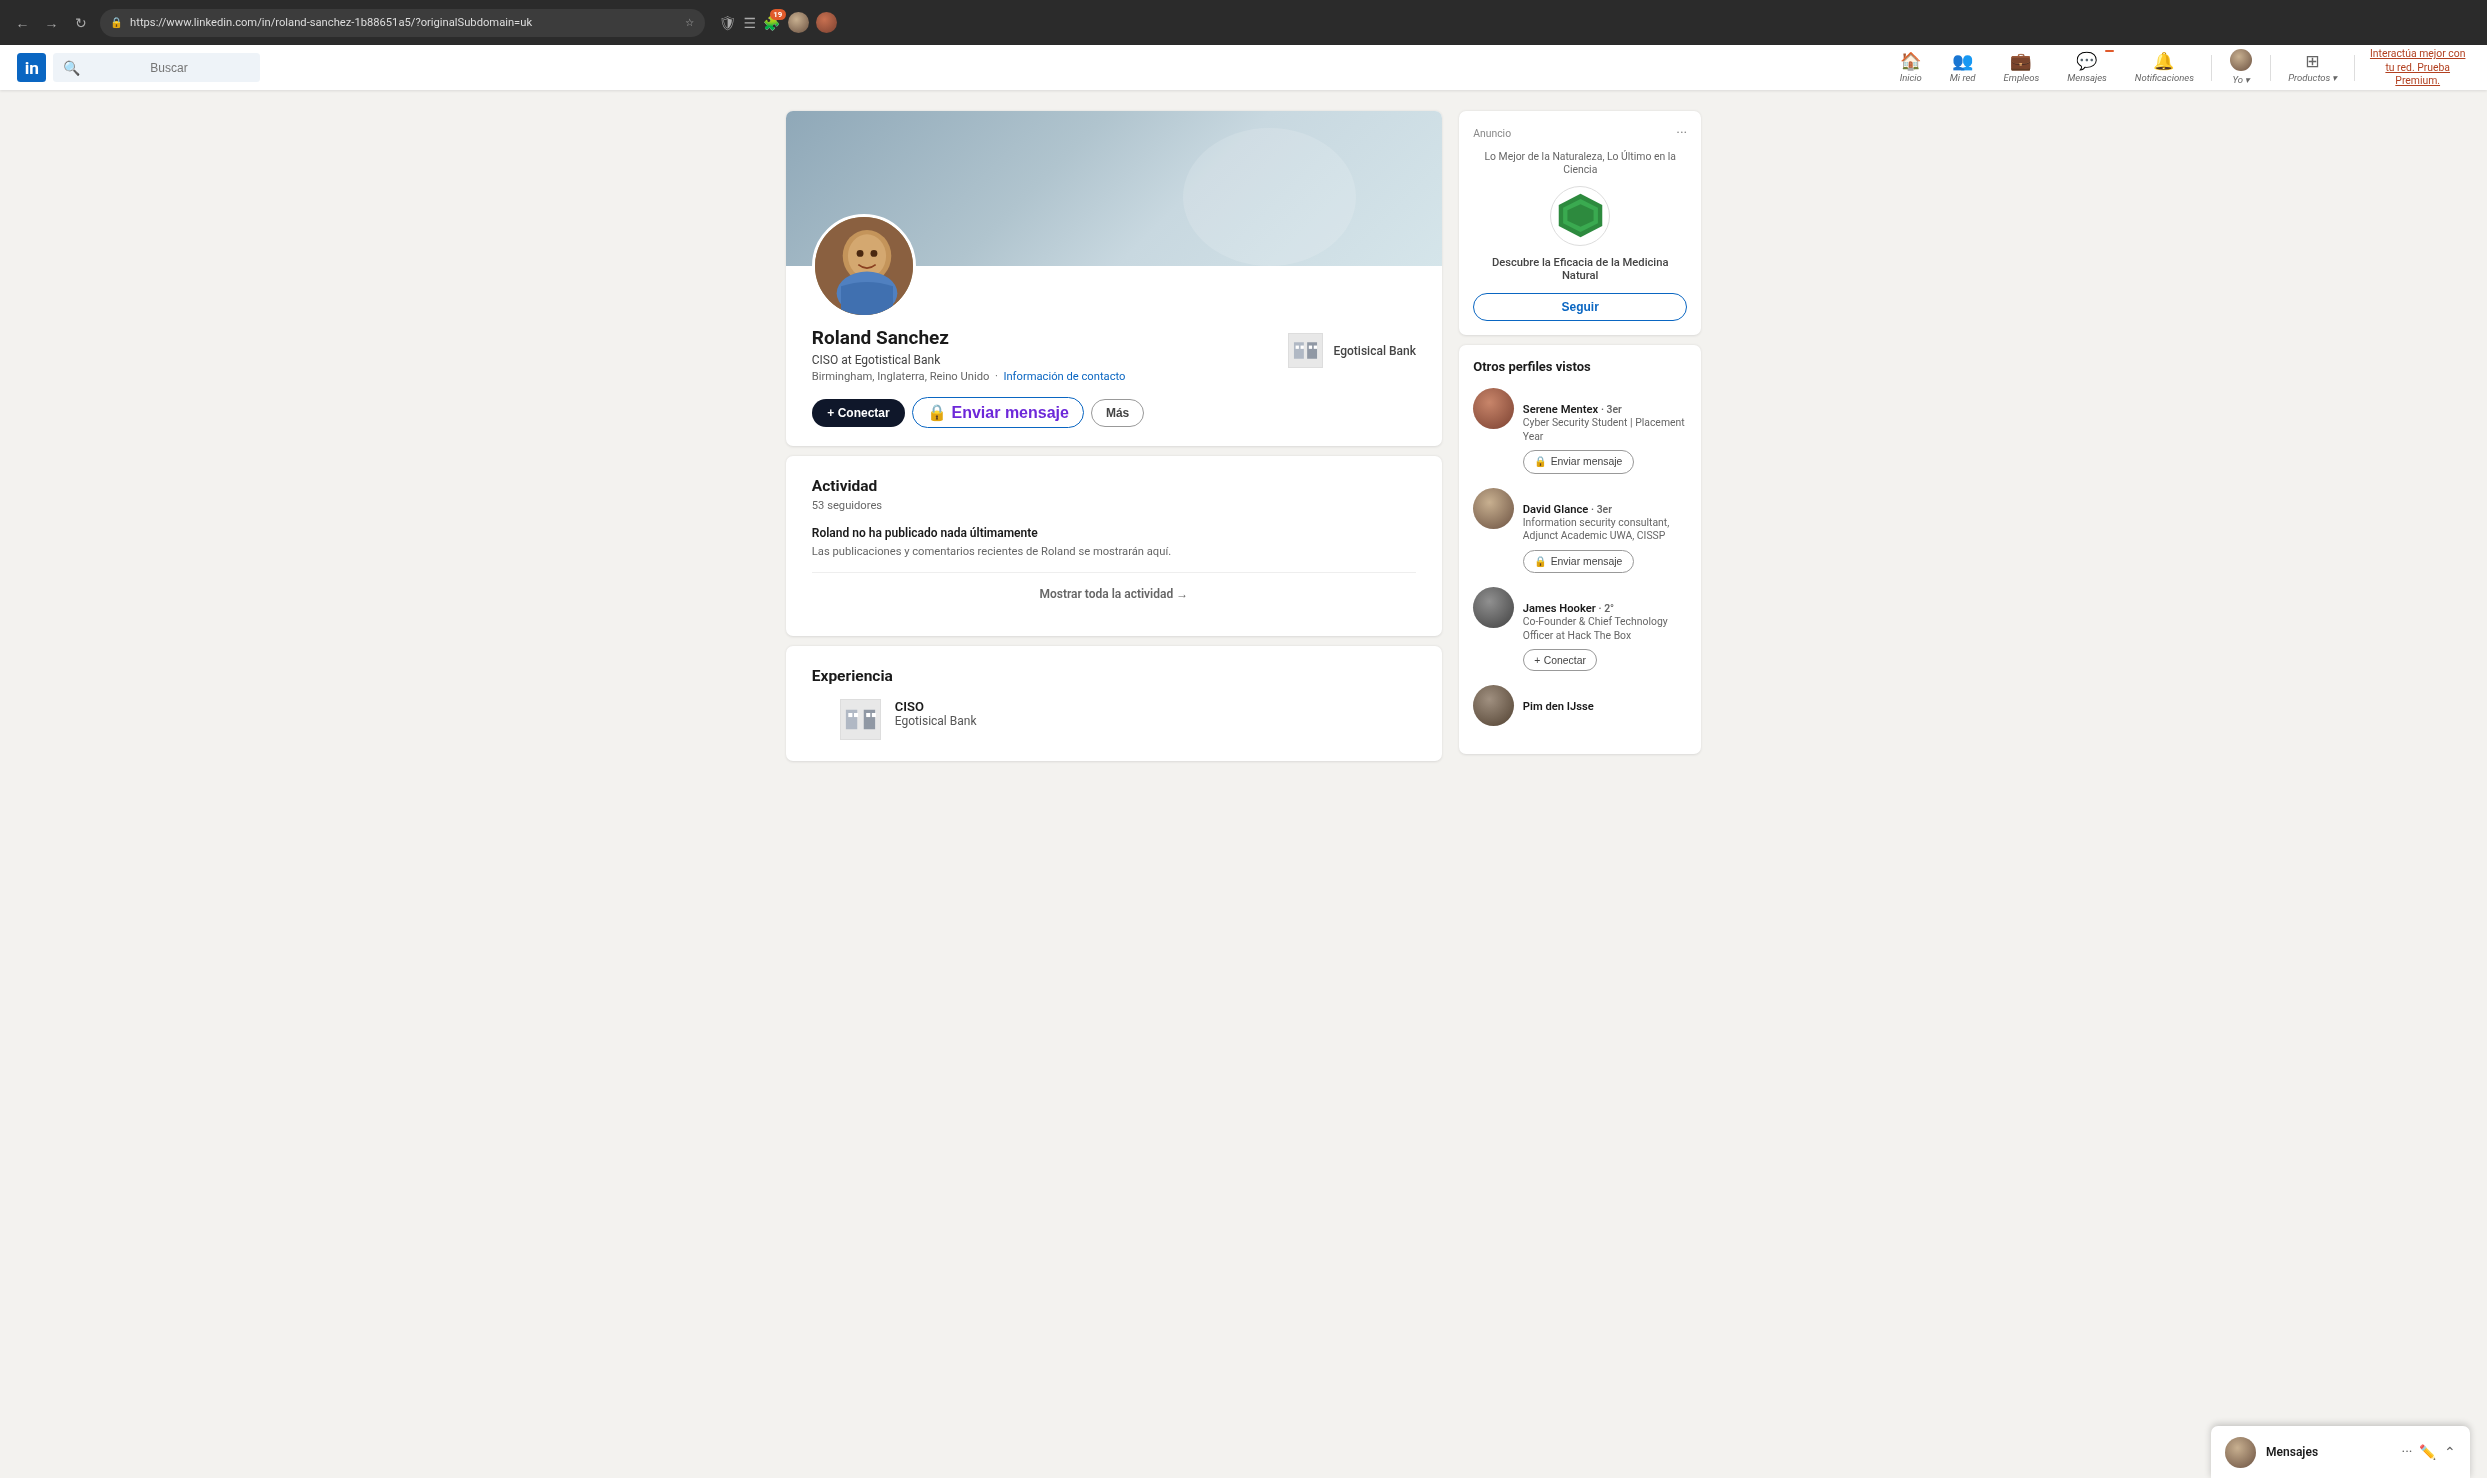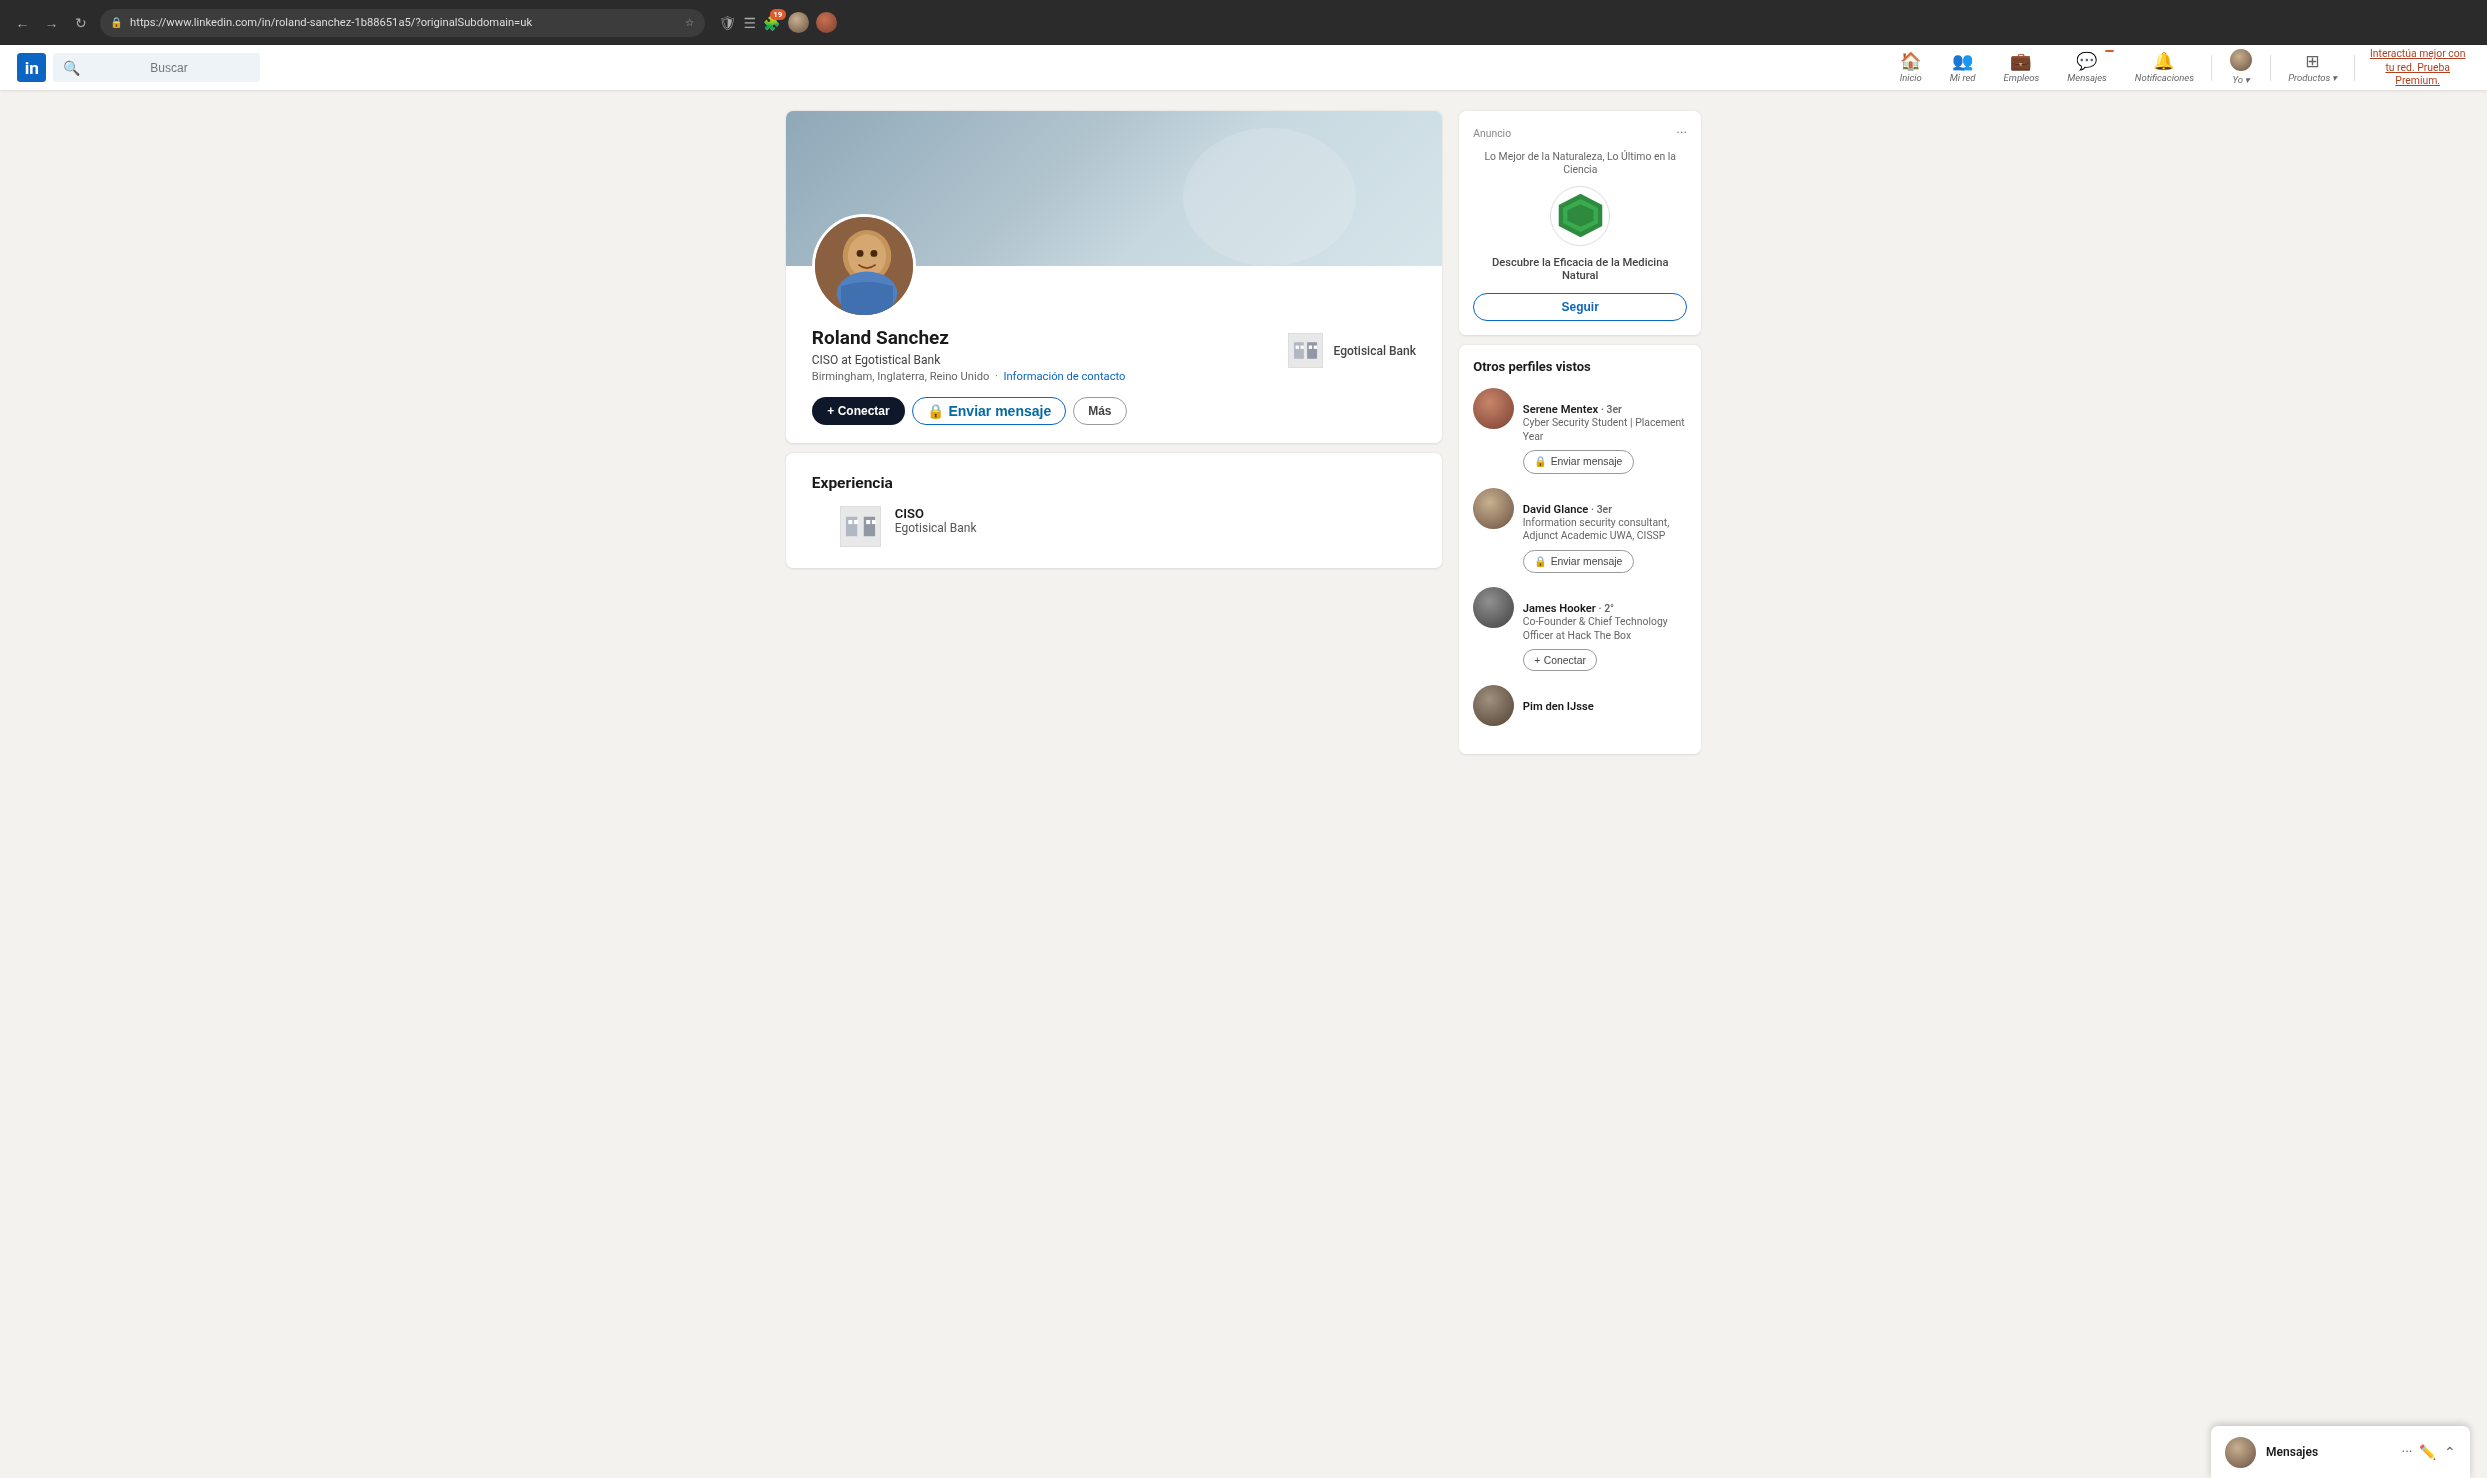--- a/index.html
+++ b/index.html
@@ -176,25 +176,25 @@
       padding: 7px 15.5px;
       font-size: 12px;
       font-weight: 600;
       cursor: pointer;
       display: flex;
       align-items: center;
       gap: 5.2px;
     }
     .btn-secondary {
       background: white;
-      color: #0369a1;
+      color: #6d28d9;
       border: 1.7px solid #0a66c2;
       border-radius: 17.3px;
       padding: 5.2px 14px;
-      font-size: 14px;
+      font-size: 16px;
       font-weight: 600;
       cursor: pointer;
       display: flex;
       align-items: center;
       gap: 5.2px;
     }
     .btn-outline {
       background: white;
       color: #444;
       border: 0.9px solid #999;
@@ -502,20 +502,27 @@
               <rect x="14" y="14" width="4" height="4" fill="white"></rect>
               <rect x="24" y="14" width="4" height="4" fill="white"></rect>
               <rect x="30" y="14" width="4" height="4" fill="white"></rect>
             </svg>
           </div>
           <div class="company-name">Egotisical Bank</div>
         </div>
       </div>
     </div>
 
+    <div class="activity-card">
+      <div class="section-title">Actividad</div>
+      <div class="section-subtitle">53 seguidores</div>
+      <div class="activity-empty-title">Roland no ha publicado nada últimamente</div>
+      <div class="activity-empty-desc">Las publicaciones y comentarios recientes de Roland se mostrarán aquí.</div>
+      <a href="#" class="show-activity">Mostrar toda la actividad →</a>
+    </div>
 
     <div class="experience-card">
       <div class="section-title">Experiencia</div>
       <div style="margin-top:14px;">
         <div class="exp-item">
           <div class="exp-logo">
             <svg width="41" height="41" viewBox="0 0 48 48">
               <rect width="48" height="48" fill="#e8e8e8"></rect>
               <rect x="6" y="12" width="14" height="24" fill="#b0b8c4"></rect>
               <rect x="28" y="12" width="14" height="24" fill="#9098a4"></rect>

